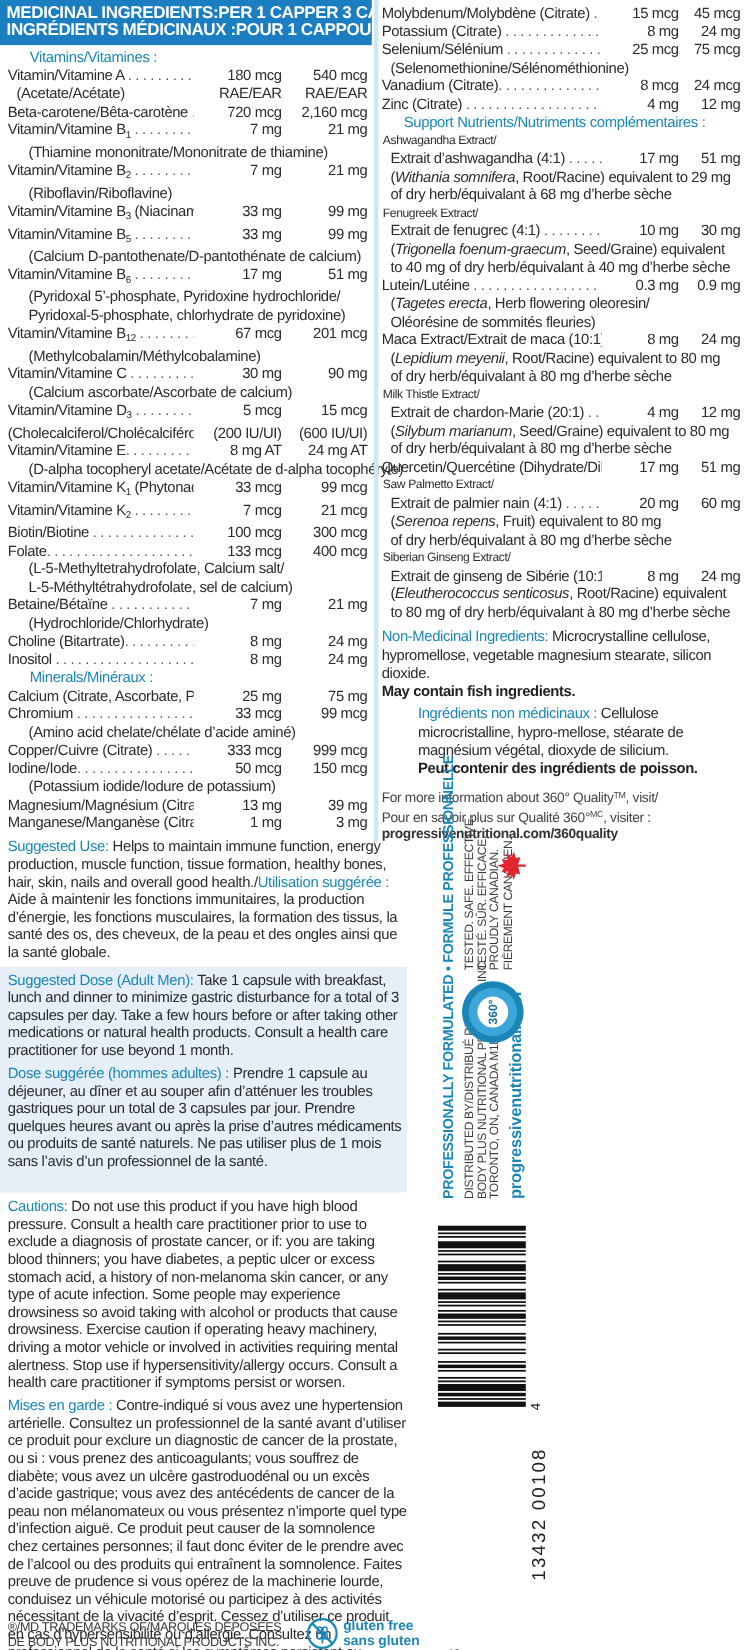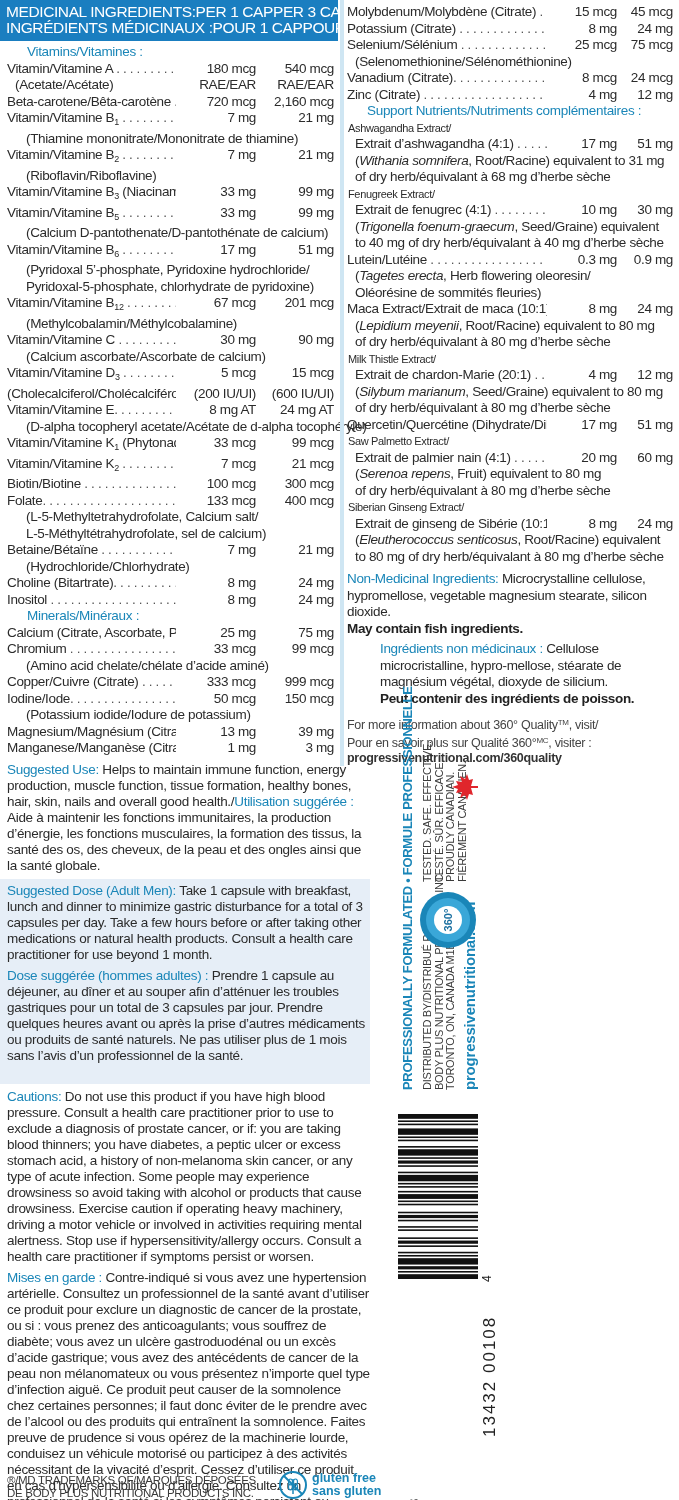--- a/index.html
+++ b/index.html
@@ -4,21 +4,21 @@
 <style>
   * { box-sizing: border-box; margin: 0; padding: 0; }
   html, body { width: 679px; height: 1500px; background: #ffffff; overflow: hidden; }
   body { font-family: "Liberation Sans", sans-serif; color: #2b2b2b; position: relative; }
 
   .blue { color: #1a86b8; }
   .panel-top { position: absolute; left: 0; top: 0; width: 679px; height: 740px; }
 
   
   .col-left { position: absolute; left: 0; top: 0; width: 338px; }
-  .header { background: #1a7ec0; color: #fff; font-weight: normal; font-size: 15.5px; line-height: 16px; padding: 4px 6px 3px 6px; height: 41px; letter-spacing: -0.4px; }
+  .header { background: #1a7ec0; color: #fff; font-weight: bold; font-size: 15.5px; line-height: 16px; padding: 4px 6px 3px 6px; height: 41px; letter-spacing: -0.4px; }
   .header .hrow { display: flex; white-space: nowrap; }
   .header .hl { flex: 1; }
   .header .h1c { width: 96px; text-align: right; }
   .header .h3c { width: 92px; text-align: right; }
 
   .sec-title { color: #1a86b8; font-size: 13.5px; line-height: 16.5px; letter-spacing: -0.3px; padding-left: 7px; margin-left: 20px; }
   .row { display: flex; font-size: 13.5px; line-height: 16.5px; letter-spacing: -0.35px; white-space: nowrap; }
   .row .name { flex: 1; overflow: hidden; padding-left: 7px; }
   .row .name .dots { color: #555; }
   .row .v1 { width: 80px; text-align: right; }
@@ -271,21 +271,21 @@
       </div>
     <div class="sec-title">Support Nutrients/Nutriments complémentaires :</div>
     <div id="support-list">
         <div>
           <div class="plain">Ashwagandha Extract/</div>
           <div class="row">
             <span class="name extract-name"><span>Extrait d’ashwagandha (4:1)</span><span class="dots"> . . . . . . . . . . .</span></span>
             <span class="v1">17 mg</span>
             <span class="v3">51 mg</span>
           </div>
-          <div class="sub">(<i>Withania somnifera</i><span>, Root/Racine) equivalent to 31 mg</span></div>
+          <div class="sub">(<i>Withania somnifera</i><span>, Root/Racine) equivalent to 29 mg</span></div>
           <div class="sub">of dry herb/équivalant à 68 mg d’herbe sèche</div>
         </div>
         <div>
           <div class="plain">Fenugreek Extract/</div>
           <div class="row">
             <span class="name extract-name"><span>Extrait de fenugrec (4:1)</span><span class="dots"> . . . . . . . . . . . . . .</span></span>
             <span class="v1">10 mg</span>
             <span class="v3">30 mg</span>
           </div>
           <div class="sub">(<i>Trigonella foenum-graecum</i><span>, Seed/Graine) equivalent</span></div>

